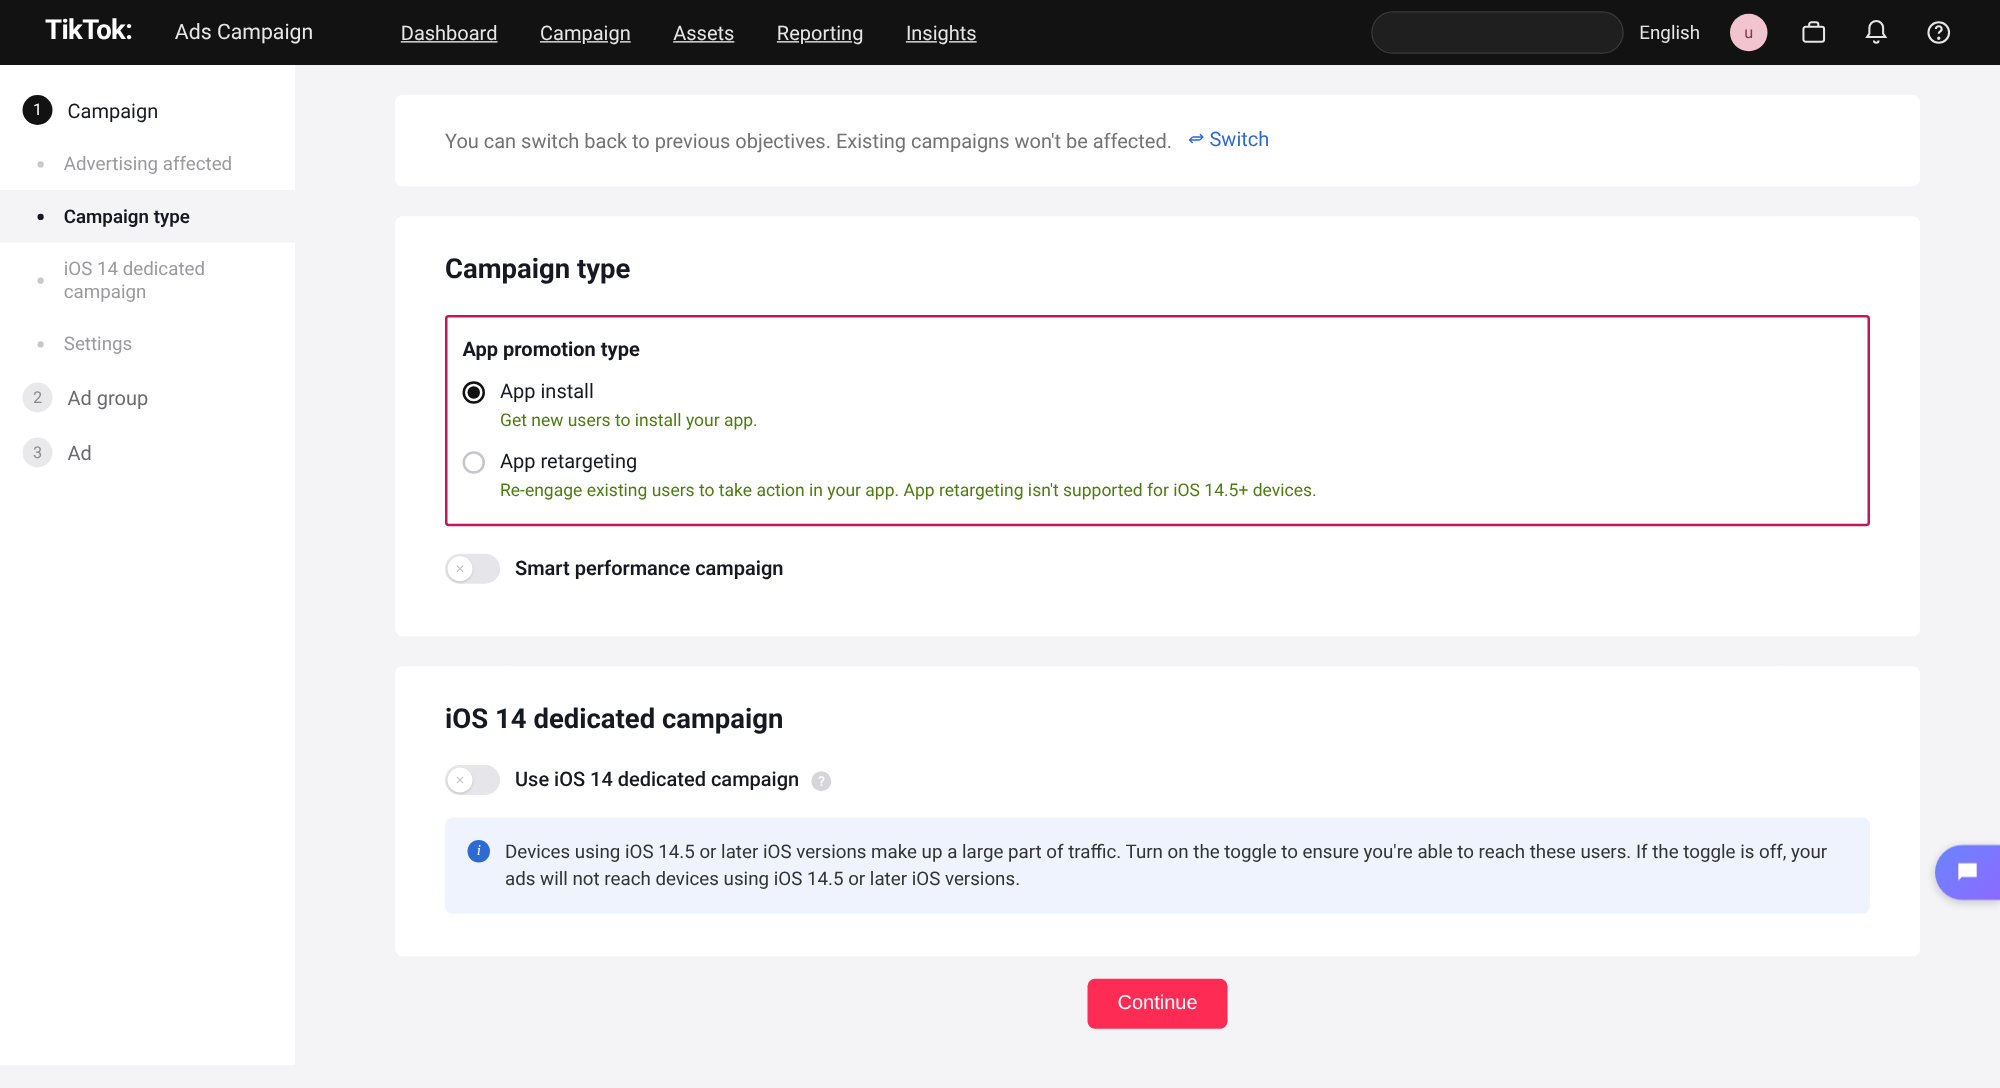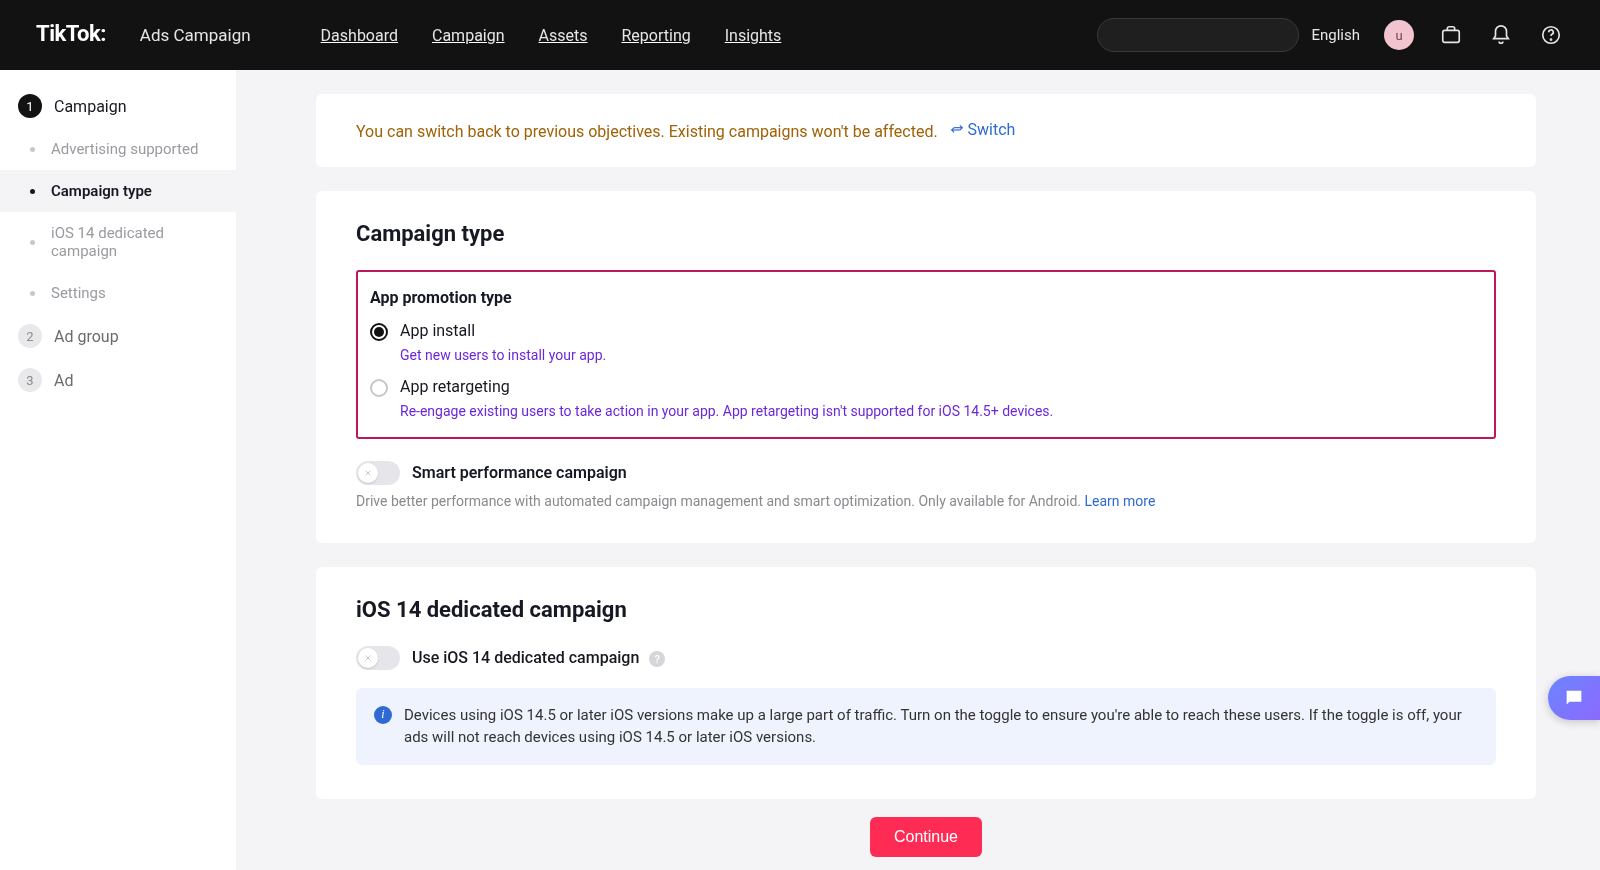--- a/index.html
+++ b/index.html
@@ -1,19 +1,19 @@
 <!DOCTYPE html>
 <html><head>
 <meta charset="utf-8">
 <style>
   * { box-sizing: border-box; margin: 0; padding: 0; }
   body { font-family: -apple-system, BlinkMacSystemFont, "Segoe UI", Roboto, Helvetica, Arial, sans-serif; background: #f4f4f6; color: #161823; width: 1600px; height: 870px; overflow: hidden; position: relative; }
   
   
-  .topnav { background: #121212; height: 70px; display: flex; align-items: center; padding: 0 36px 0 36px; color: #fff; }
+  .topnav { background: #121212; height: 52px; display: flex; align-items: center; padding: 0 36px 0 36px; color: #fff; }
   .logo { display: flex; align-items: baseline; font-weight: 700; font-size: 22px; }
   .logo .brand { letter-spacing: -0.5px; }
   .logo .sub { font-weight: 400; font-size: 17px; margin-left: 4px; color: #e6e6e6; }
   .nav-links { display: flex; gap: 34px; margin-left: 52px; text-decoration: underline; }
   .nav-links a { color: #e6e6e6; text-decoration: none; font-size: 16px; cursor: pointer; }
   .nav-spacer { flex: 1; }
   .search-input { background: #1f1f1f; border: 1px solid #3a3a3a; border-radius: 20px; width: 202px; height: 34px; color: #fff; padding: 0 14px; font-size: 14px; }
   .nav-right { display: flex; align-items: center; gap: 24px; margin-left: 12px; }
   .lang { font-size: 15px; color: #e6e6e6; cursor: pointer; }
   .avatar { width: 30px; height: 30px; border-radius: 50%; background: #f2c4d0; display: flex; align-items: center; justify-content: center; font-size: 13px; color: #7a3b4e; cursor: pointer; }
@@ -34,35 +34,35 @@
   .substeps { }
   .sub { display: flex; align-items: center; padding: 12px 18px 12px 30px; cursor: pointer; font-size: 15px; color: #9a9aa0; }
   .sub .dot { width: 5px; height: 5px; border-radius: 50%; background: #c8c8cc; margin-right: 16px; flex-shrink: 0; }
   .sub.current { background: #f4f4f6; color: #161823; font-weight: 600; }
   .sub.current .dot { background: #161823; }
   
   
   .main { flex: 1; overflow-y: auto; padding: 0 0 0 80px; }
   .card { background: #fff; border-radius: 6px; margin: 24px 64px 0 0; padding: 30px 40px 34px 40px; }
   .card.first { margin-top: 24px; padding: 26px 40px; }
-  .switch-text { font-size: 16px; color: #a16207; }
+  .switch-text { font-size: 16px; color: #737373; }
   .switch-link { color: #2e6ad1; cursor: pointer; margin-left: 8px; display: inline-flex; align-items: center; gap: 4px; }
   .switch-link svg { width: 14px; height: 14px; stroke: #2e6ad1; fill: none; stroke-width: 2; }
   
   .section-title { font-size: 22px; font-weight: 700; margin-bottom: 24px; }
   
   .highlight-box { border: 2px solid #be185d; border-radius: 3px; padding: 16px 12px 18px 12px; margin-bottom: 22px; }
   .field-label { font-size: 16px; font-weight: 700; margin-bottom: 14px; }
   
   .radio-row { display: flex; align-items: flex-start; margin-bottom: 6px; cursor: pointer; }
   .radio { width: 18px; height: 18px; border-radius: 50%; border: 2px solid #c6c6cc; margin-right: 12px; margin-top: 2px; flex-shrink: 0; position: relative; }
   .radio.selected { border-color: #121212; }
   .radio.selected::after { content: ""; position: absolute; top: 2px; left: 2px; width: 10px; height: 10px; border-radius: 50%; background: #121212; }
   .radio-label { font-size: 16px; color: #161823; }
-  .radio-desc { font-size: 14px; color: #6d28d9; margin-left: 30px; margin-top: 4px; margin-bottom: 14px; }
+  .radio-desc { font-size: 14px; color: #4d7c0f; margin-left: 30px; margin-top: 4px; margin-bottom: 14px; }
   
   .toggle-row { display: flex; align-items: center; gap: 12px; margin-bottom: 8px; }
   .toggle { width: 44px; height: 24px; border-radius: 12px; background: #e6e6ea; position: relative; cursor: pointer; }
   .toggle .knob { width: 20px; height: 20px; border-radius: 50%; background: #fff; position: absolute; top: 2px; left: 2px; display: flex; align-items: center; justify-content: center; box-shadow: 0 1px 2px rgba(0,0,0,0.15); }
   .toggle .knob svg { width: 10px; height: 10px; stroke: #bcbcc2; stroke-width: 2; fill: none; }
   .toggle-label { font-size: 16px; font-weight: 600; }
   .toggle-desc { font-size: 14px; color: #8a8a8f; margin-top: 4px; }
   .toggle-desc a { color: #2e6ad1; text-decoration: none; cursor: pointer; }
   .help-icon { width: 16px; height: 16px; border-radius: 50%; background: #d6d6da; color: #fff; font-size: 11px; display: inline-flex; align-items: center; justify-content: center; margin-left: 6px; cursor: pointer; }
   
@@ -123,21 +123,21 @@
 <div class="body-wrap">
 
   <div class="sidebar">
     <div class="step active">
       <div class="num">1</div>
       <div class="label">Campaign</div>
     </div>
     <div class="substeps">
       <div class="sub">
         <div class="dot"></div>
-        <span>Advertising supported</span>
+        <span>Advertising affected</span>
       </div>
       <div class="sub current">
         <div class="dot"></div>
         <span>Campaign type</span>
       </div>
       <div class="sub">
         <div class="dot"></div>
         <span>iOS 14 dedicated campaign</span>
       </div>
       <div class="sub">
@@ -187,23 +187,20 @@
       <div class="toggle-row">
         <div class="toggle">
           <div class="knob">
             <svg viewBox="0 0 24 24">
                 <path d="M6 6l12 12M18 6L6 18"></path>
               </svg>
           </div>
         </div>
         <div class="toggle-label">Smart performance campaign</div>
       </div>
-      <div class="toggle-desc">
-        <span>Drive better performance with automated campaign management and smart optimization. Only available for Android. </span><a>Learn more</a>
-      </div>
     </div>
 
     <div class="card">
       <div class="section-title">iOS 14 dedicated campaign</div>
       <div class="toggle-row">
         <div class="toggle">
           <div class="knob">
             <svg viewBox="0 0 24 24">
                 <path d="M6 6l12 12M18 6L6 18"></path>
               </svg>

